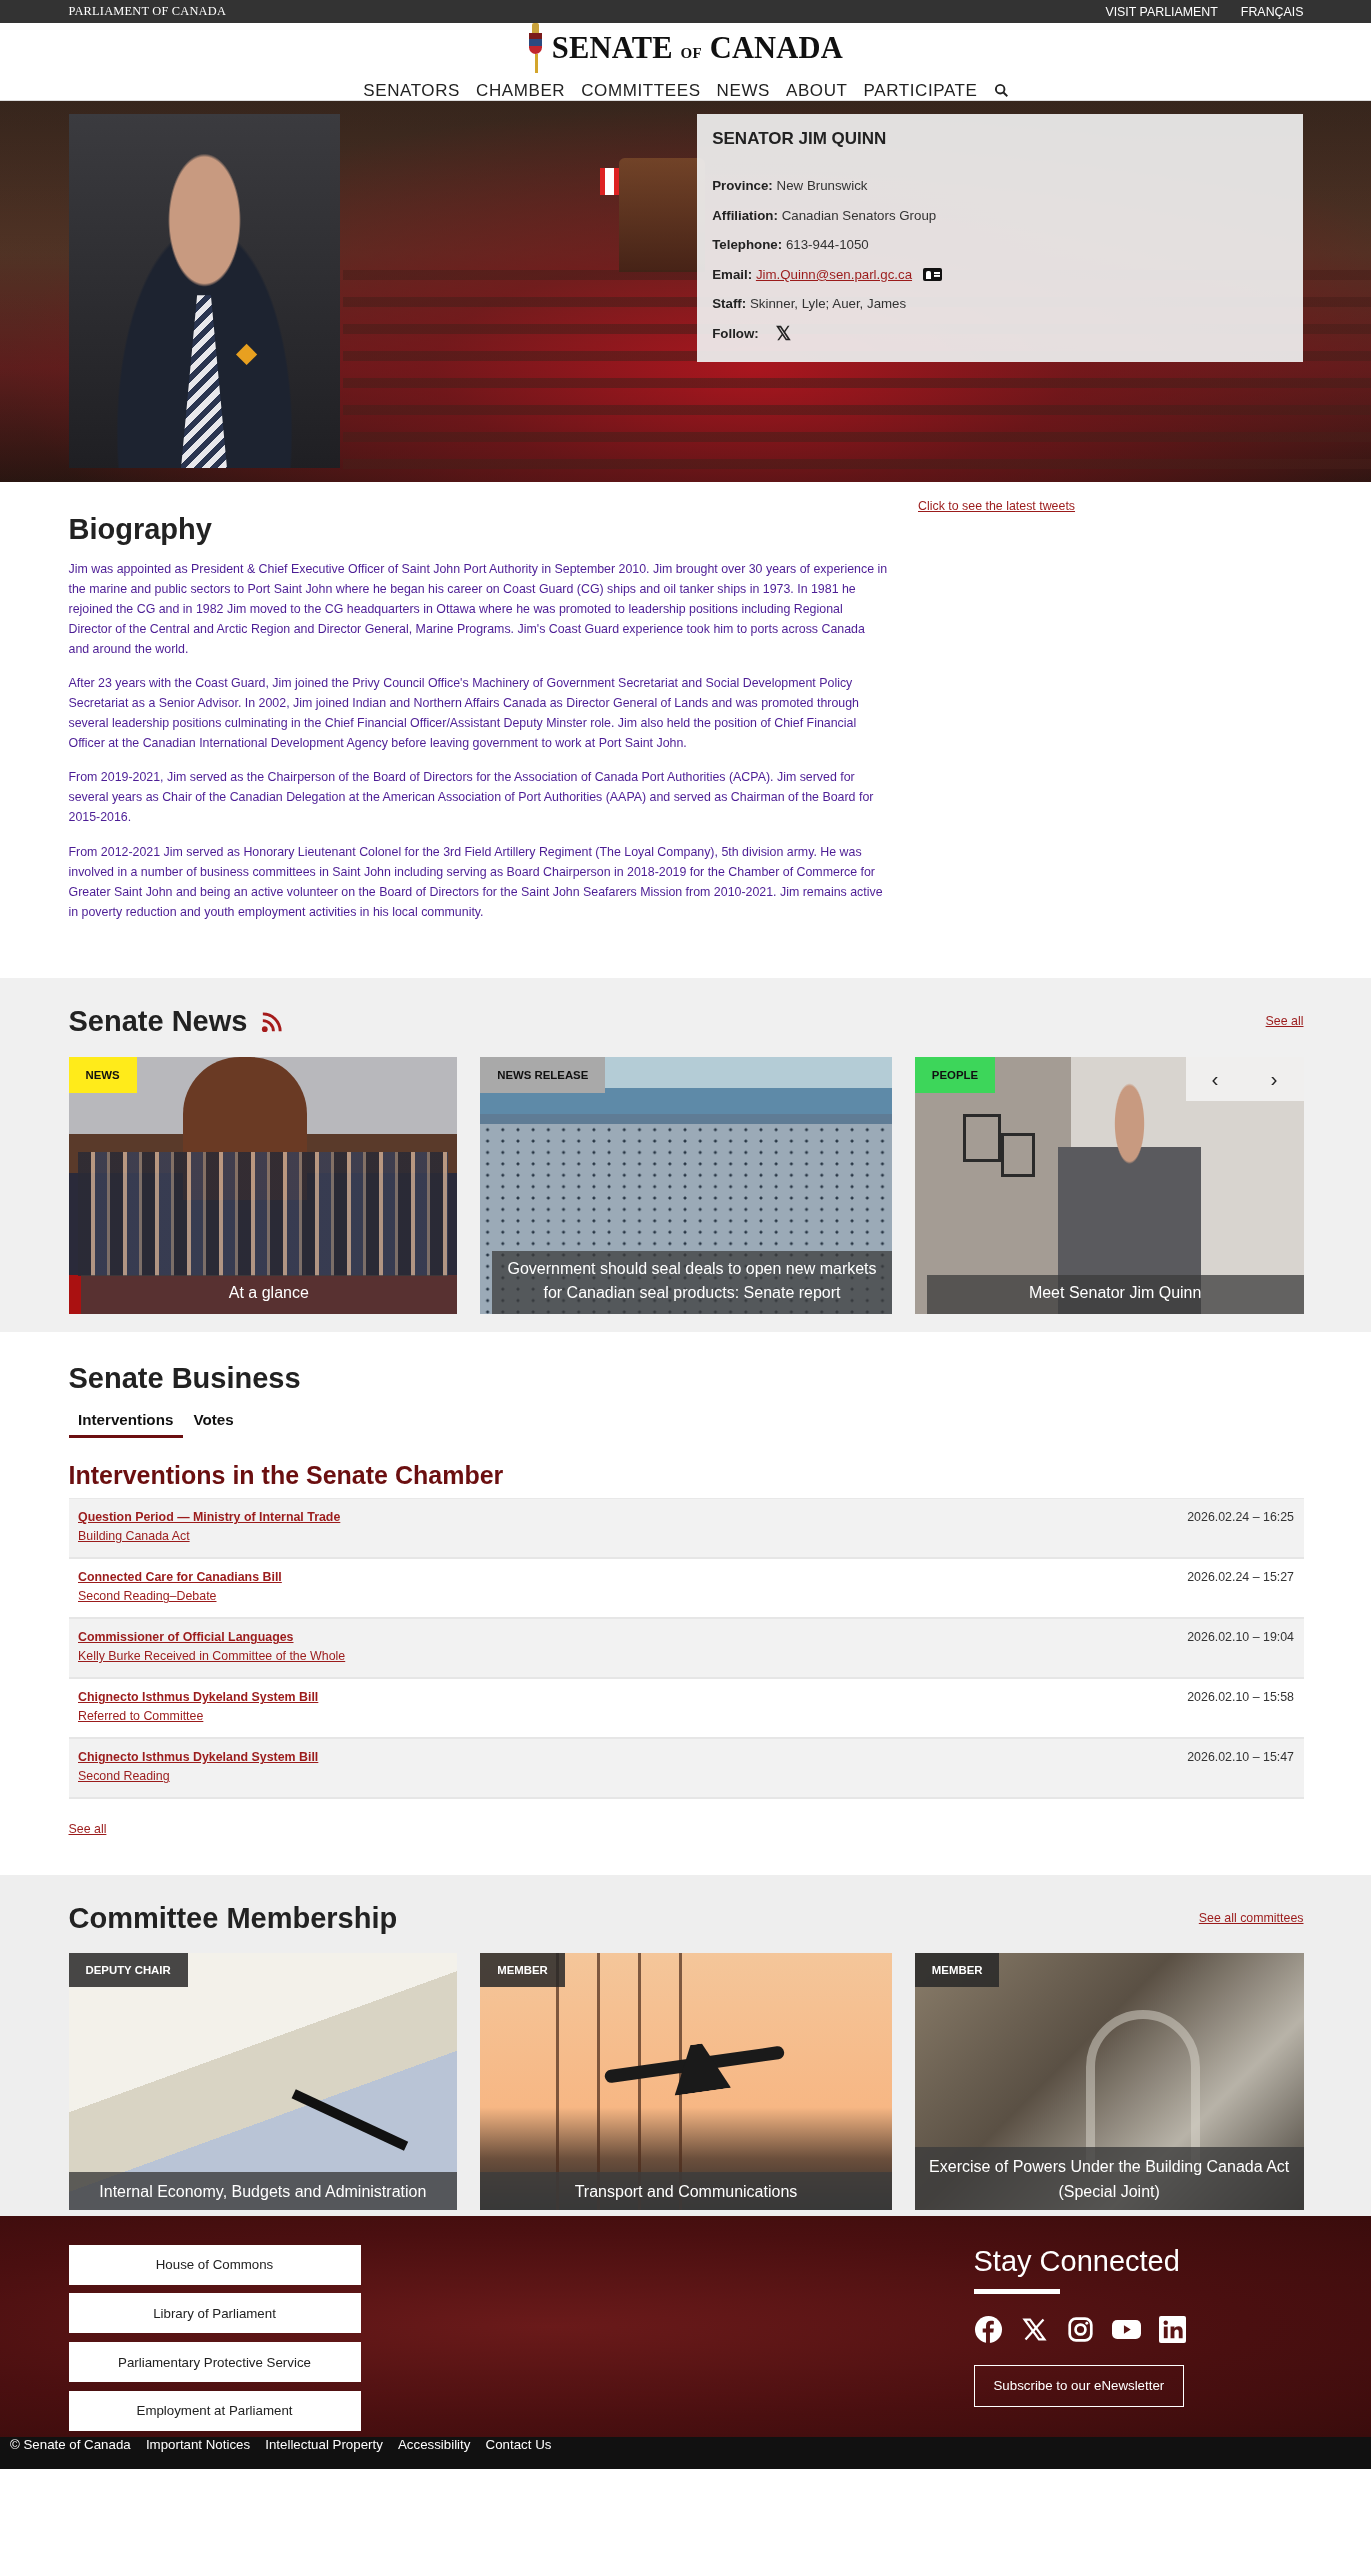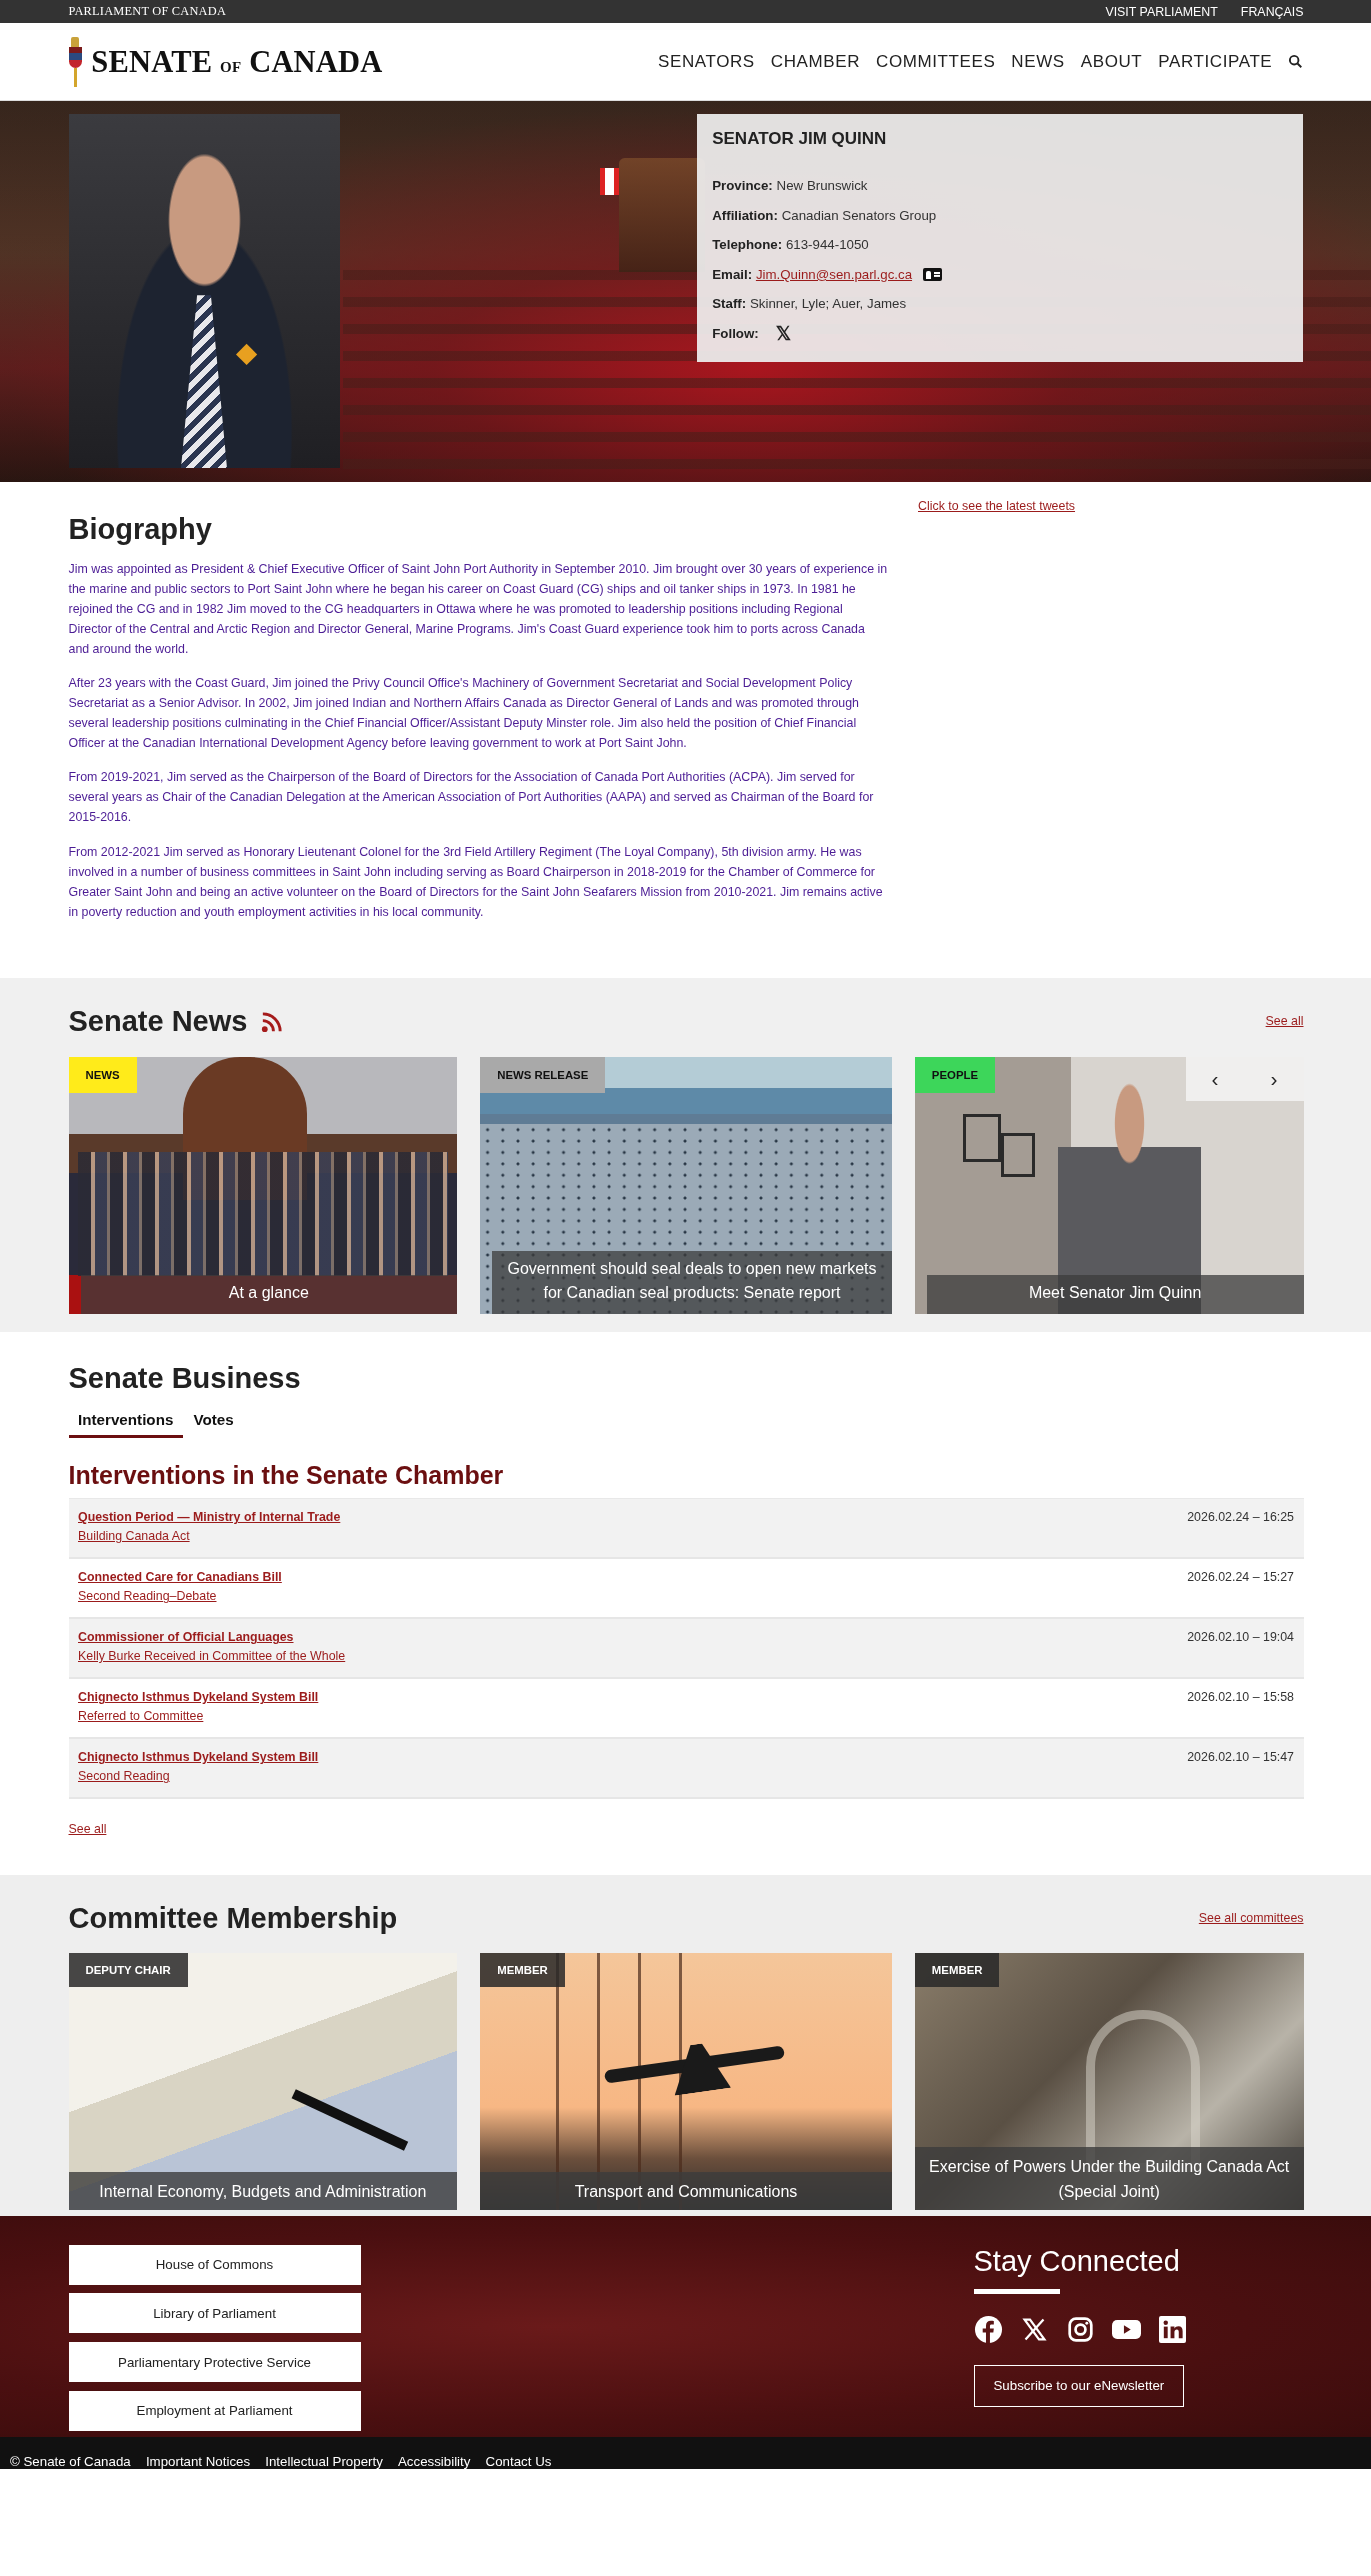--- a/index.html
+++ b/index.html
@@ -10,21 +10,21 @@
 
   
   .utilbar { height: 23px; background: #333; color: #fff; font-size: 12.4px; }
   .utilbar .wrap { display: flex; justify-content: space-between; align-items: center; height: 23px; }
   .utilbar .left { font-family: "Liberation Serif", serif; letter-spacing: 0.2px; }
   .utilbar .right { display: flex; gap: 23px; }
   .utilbar .right span { cursor: pointer; }
 
   
   .header { height: 78px; background: #fff; border-bottom: 1px solid #ddd; }
-  .header .wrap { display: flex; align-items: center; justify-content: space-between; height: 78px; }
+  .header .wrap { display: flex; align-items: center; justify-content: space-between; height: 78px; flex-direction: column; }
   .logo { display: flex; align-items: center; gap: 9.5px; }
   .logo .mace { width: 13.3px; height: 50px; position: relative; }
   .logo .mace .crown { position: absolute; left: 2.9px; top: 0; width: 7.6px; height: 9.5px; background: #c9a23a; border-radius: 1.9px 1.9px 0 0; }
   .logo .mace .shield { position: absolute; left: 0; top: 9.5px; width: 13.3px; height: 21px; background: linear-gradient(#7a1b1b 0 30%, #2b4a80 30% 60%, #c2262d 60%); border-radius: 0 0 6.7px 6.7px; }
   .logo .mace .stick { position: absolute; left: 5.7px; top: 30.5px; width: 2.9px; height: 19px; background: #d3a52c; }
   .logo .wordmark { font-family: "Liberation Serif", serif; font-weight: bold; font-size: 30.5px; color: #111; letter-spacing: 0.2px; }
   .logo .wordmark .of { font-size: 21px; font-variant: small-caps; }
   .mainnav { display: flex; align-items: center; gap: 16px; font-size: 17px; letter-spacing: 0.6px; color: #222; }
   .mainnav span { cursor: pointer; }
   .mainnav .search { width: 15.2px; height: 15.2px; }
@@ -122,21 +122,21 @@
   .footer .wrap { display: flex; justify-content: space-between; padding-top: 29px; }
   .flinks { display: flex; flex-direction: column; gap: 8.6px; }
   .flink { width: 292px; height: 40px; background: #fff; color: #222; font-size: 13.3px; display: flex; align-items: center; justify-content: center; cursor: pointer; }
   .stay { width: 250px; margin-right: 80px; color: #fff; }
   .stay h2 { font-size: 29px; font-weight: normal; margin-bottom: 11.4px; }
   .stay .bar { width: 86px; height: 4.8px; background: #fff; margin-bottom: 21px; }
   .socials { display: flex; gap: 17px; align-items: center; margin-bottom: 21px; }
   .socials span { width: 29px; height: 29px; display: flex; align-items: center; justify-content: center; cursor: pointer; }
   .subscribe { display: inline-block; border: 1px solid #fff; color: #fff; font-size: 13.3px; padding: 12.4px 19px; cursor: pointer; }
   .bottombar { height: 32px; background: #111; color: #fff; font-size: 13.3px; }
-  .bottombar .wrap { display: flex; gap: 15.2px; align-items: flex-end; height: 32px; margin-left: 10px; }
+  .bottombar .wrap { display: flex; gap: 15.2px; align-items: flex-start; height: 32px; margin-left: 10px; }
   .bottombar span { cursor: pointer; }
 </style>
 </head>
 <body>
 
 <div class="utilbar">
   <div class="wrap">
     <span class="left">PARLIAMENT OF CANADA</span>
     <div class="right">
       <span>VISIT PARLIAMENT</span>

